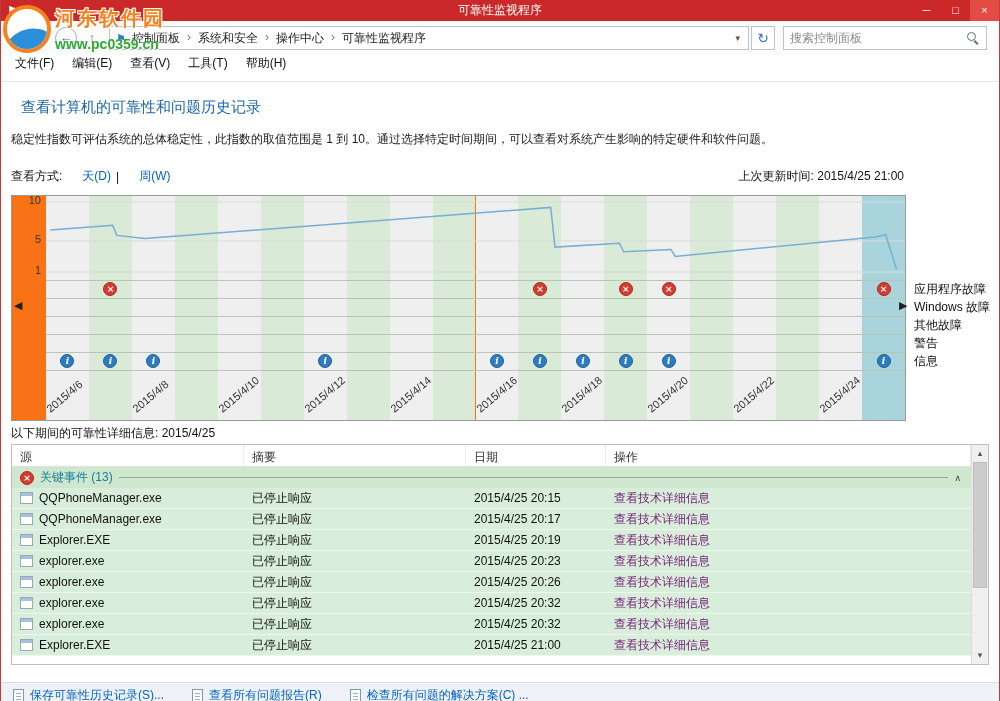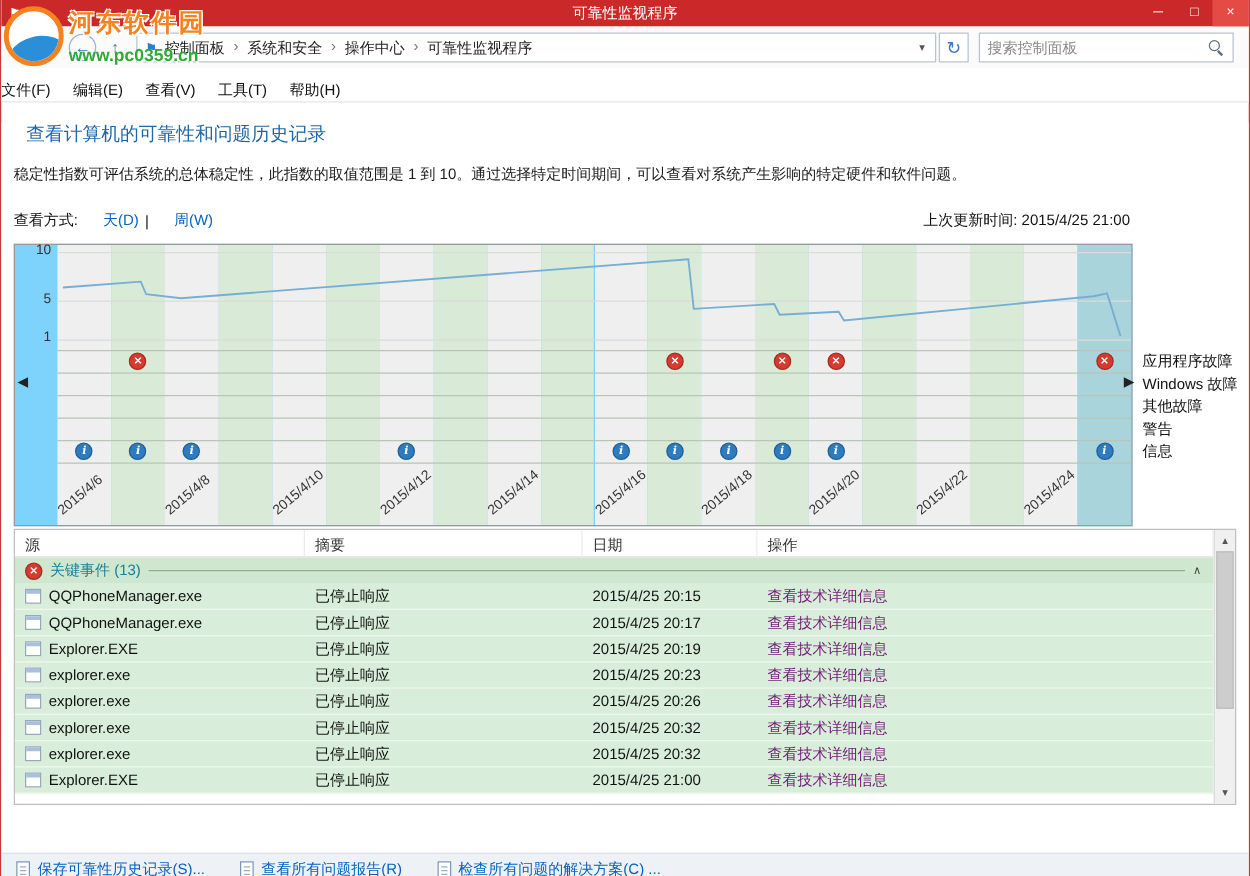--- a/index.html
+++ b/index.html
@@ -33,36 +33,36 @@
   .searchbox input { flex: 1; border: none; outline: none; font-size: 12px; color: #444; background: transparent;
                      font-family: inherit; }
   .searchbox input::placeholder { color: #8a8a8a; }
   .mag { position: relative; width: 14px; height: 14px; flex: none; }
   .mag::before { content: ''; position: absolute; left: 1px; top: 1px; width: 7px; height: 7px;
                  border: 1.5px solid #5f6f7f; border-radius: 50%; }
   .mag::after { content: ''; position: absolute; left: 9px; top: 9px; width: 5px; height: 2px;
                 background: #5f6f7f; transform: rotate(45deg); transform-origin: 0 0; }
 
   
-  .menubar { height: 27px; display: flex; align-items: flex-end; gap: 18px; padding-left: 0;
+  .menubar { height: 27px; display: flex; align-items: flex-start; gap: 18px; padding-left: 14px;
              border-bottom: 1px solid #e6e6e6; background: #fff; }
   .menu-item { font-size: 12px; color: #111; }
 
   
   .content { height: 584px; background: #fff; position: relative; }
   .heading { margin: 16px 10px 0 20px; font-size: 15px; color: #1e66a8; }
   .desc { margin: 14px 20px 0 10px; font-size: 12px; color: #1a1a1a; }
   .view-row { display: flex; align-items: center; margin: 20px 95px 0 10px; font-size: 12px; color: #111; gap: 5px; }
   .view-row a { color: #0563c1; text-decoration: none; margin-left: 15px; }
   .view-row .spacer { flex: 1; }
 
   
   .chart-section { position: relative; margin: 10px 0 0 10px; height: 226px; }
   .chart-box { position: absolute; left: 0; top: 0; width: 895px; height: 226px; border: 1px solid #9a9a9a;
-               display: flex; background: #7dd3fc; }
+               display: flex; background: #f97316; }
   .chart-axis { width: 34px; position: relative; flex: none; }
   .ytick { position: absolute; right: 5px; font-size: 11px; color: #333; }
   .chart-plot { flex: 1; position: relative; }
   .stripe { position: absolute; top: 0; bottom: 0; }
   .hline { position: absolute; left: 0; right: 0; height: 1px; background: #b8c6b8; }
   .line-svg { position: absolute; left: 0; top: 0; }
   .evt-icon { position: absolute; width: 14px; height: 14px; border-radius: 50%; color: #fff; text-align: center;
               font: bold 9px/14px "DejaVu Sans", sans-serif; }
   .evt-icon.error { background: #d63b30; border: 1px solid #a82a20; line-height: 12px; }
   .evt-icon.info { background: #2e7cc0; border: 1px solid #1f5f9a; font-style: italic; line-height: 12px;
@@ -248,20 +248,21 @@
       <span class="scroll-right">▶</span>
       <div class="chart-row-labels" id="chart-row-labels">
           <div class="row-label" style="top: 86px;">应用程序故障</div>
           <div class="row-label" style="top: 104px;">Windows 故障</div>
           <div class="row-label" style="top: 122px;">其他故障</div>
           <div class="row-label" style="top: 140px;">警告</div>
           <div class="row-label" style="top: 158px;">信息</div>
         </div>
     </div>
 
+    <div class="details-label">以下期间的可靠性详细信息: 2015/4/25</div>
 
     <div class="table">
       <div class="table-main">
         <div class="thead" id="table-header">
             <div class="th">源</div>
             <div class="th">摘要</div>
             <div class="th">日期</div>
             <div class="th">操作</div>
           </div>
         <div class="group-row">

